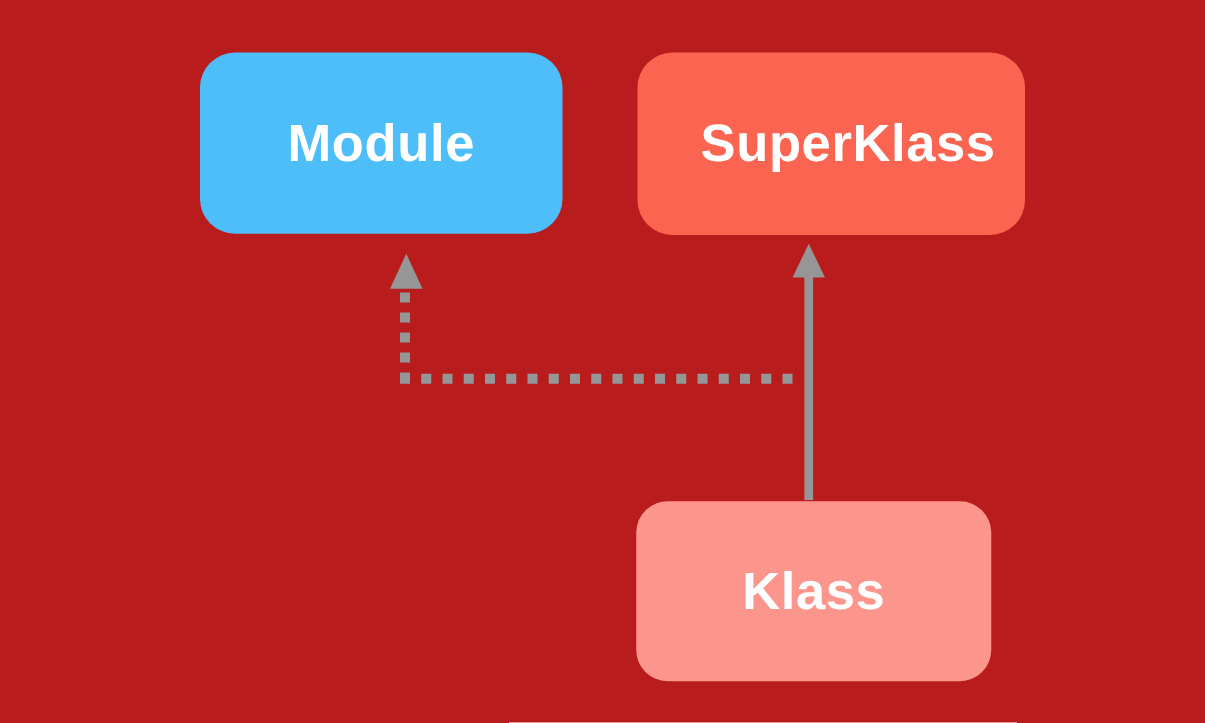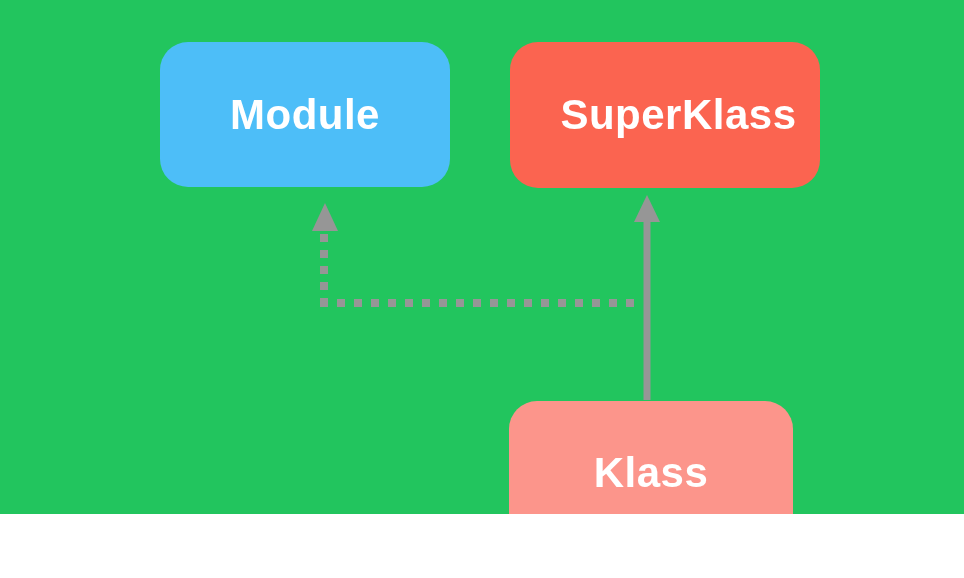--- a/index.html
+++ b/index.html
@@ -3,22 +3,22 @@
 <meta charset="utf-8">
 <style>
   html, body {
     margin: 0;
     padding: 0;
     background: #ffffff;
   }
   .canvas {
     position: relative;
     width: 964px;
-    height: 514px;
-    background: #22c55e;
+    height: 578px;
+    background: #b91c1c;
     overflow: hidden;
     font-family: "Liberation Sans", sans-serif;
   }
   .node {
     position: absolute;
     border-radius: 28px;
     display: flex;
     align-items: center;
     justify-content: center;
   }
@@ -45,21 +45,21 @@
 <div class="canvas">
 
   <div class="node node-module" style="background-color: rgb(77, 190, 248);">
     <span class="node-label">Module</span>
   </div>
 
   <div class="node node-superklass" style="background-color: rgb(251, 100, 80);">
     <span class="node-label">SuperKlass</span>
   </div>
 
-  <div class="node node-klass" style="background-color: rgb(252, 149, 139);">
+  <div class="node node-klass" style="background-color: rgb(252, 149, 139); border-radius: 25px;">
     <span class="node-label">Klass</span>
   </div>
 
   <svg class="edges" width="964" height="578" viewBox="0 0 964 578">
 
     <g>
       <line x1="647" y1="400" x2="647" y2="221" stroke-width="7" stroke="#969696"></line>
       <polygon points="647,195 634,222 660,222" fill="#969696"></polygon>
     </g>
 

